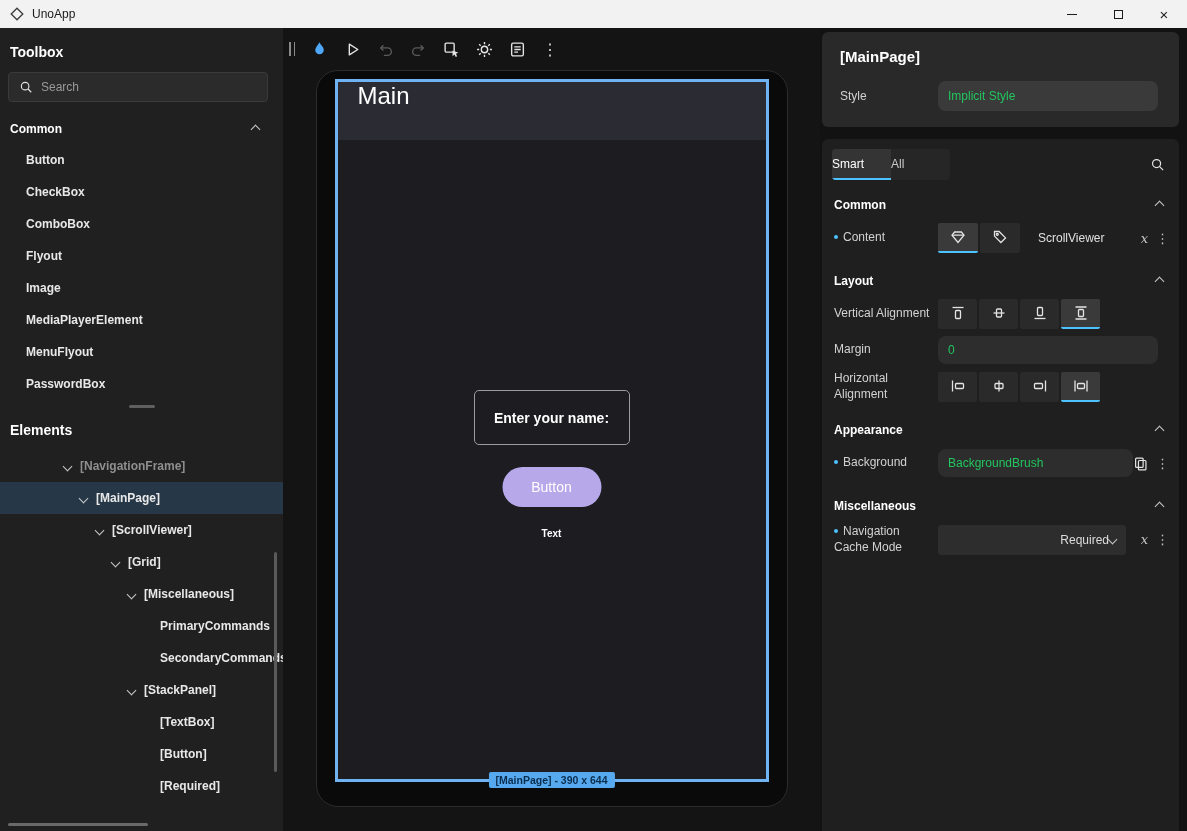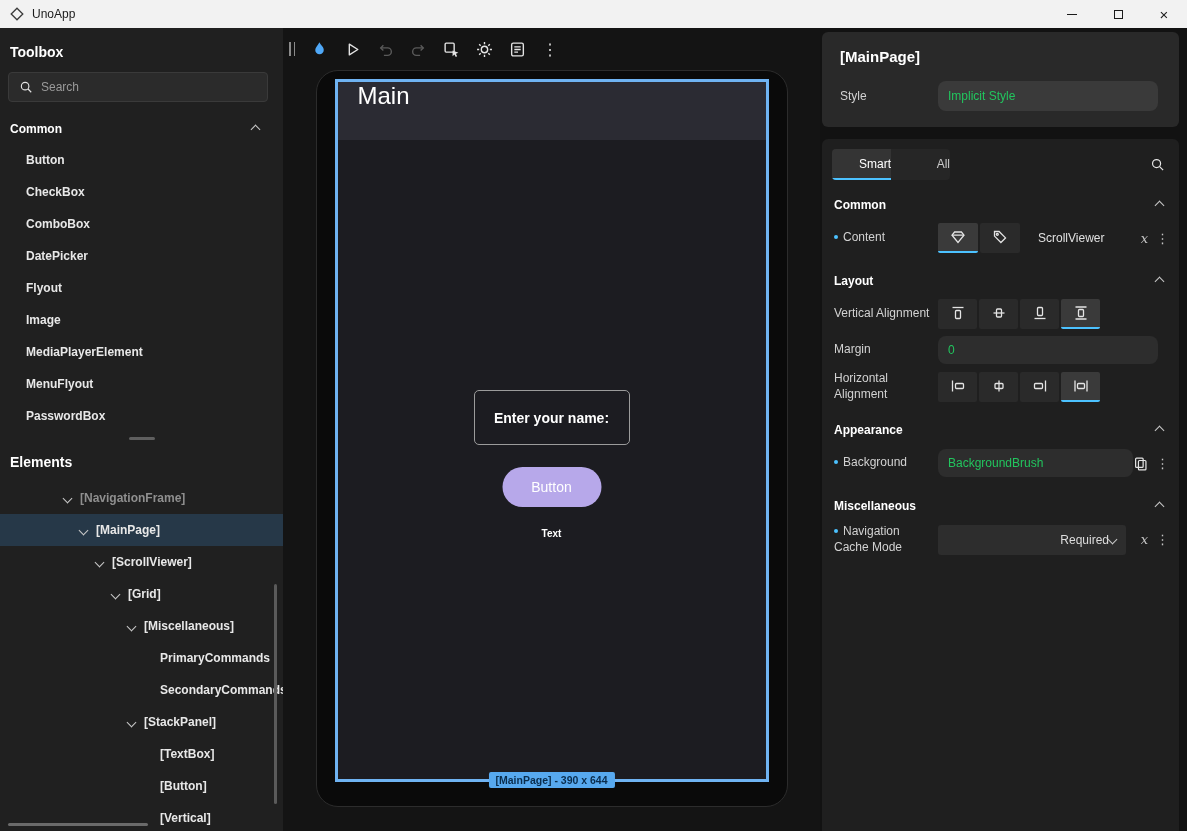--- a/index.html
+++ b/index.html
@@ -70,21 +70,21 @@
 
   
   .props{width:367px;flex:none;background:#121212;display:flex;flex-direction:column;padding:4px 8px 0 2px;gap:12px}
   .header-card{background:#292929;border-radius:6px;padding:16px 18px}
   .header-card h2{font-size:15px;font-weight:bold;color:#fff;margin-bottom:16px}
   .hrow{display:flex;align-items:center}
   .plabel2{width:98px;color:#d2d2d2}
   .body-card{background:#1f1f1f;border-radius:6px 6px 0 0;flex:1;padding-top:10px;overflow:hidden}
   .tabs-row{display:flex;align-items:center;padding:0 14px 0 10px}
   .tabgroup{display:flex;background:#262626;border-radius:4px;overflow:hidden}
-  .tab{width:59px;height:31px;display:flex;align-items:center;justify-content:flex-end;color:#c9c9c9;
+  .tab{width:59px;height:31px;display:flex;align-items:center;justify-content:flex-start;color:#c9c9c9;
     border-bottom:2px solid transparent;cursor:default}
   .tab.active{background:#343434;color:#fff;border-bottom-color:var(--accent,#4cc2ff)}
   .search-btn{margin-left:auto;display:flex;align-items:center}
   .sec{display:flex;align-items:center;justify-content:space-between;padding:18px 16px 8px 12px}
   .sec .sec-label{font-weight:bold;color:#fff}
   .prow{display:flex;align-items:center;min-height:36px;padding:3px 10px 3px 12px}
   .plabel{width:104px;flex:none;color:#d2d2d2;line-height:1.3;padding-right:6px}
   .dot{display:inline-block;width:4px;height:4px;border-radius:50%;background:var(--accent,#4cc2ff);
     margin-right:5px;vertical-align:2px}
   .igroup{display:flex;gap:2px}
@@ -138,21 +138,20 @@
         <input placeholder="Search" style="">
       </div>
       <div class="section-row">
         <span class="section-label">Common</span>
         <span class="chev up"></span>
       </div>
       <div>
           <div class="tb-item">Button</div>
           <div class="tb-item">CheckBox</div>
           <div class="tb-item">ComboBox</div>
-          <div class="tb-item">DatePicker</div>
           <div class="tb-item">Flyout</div>
           <div class="tb-item">Image</div>
           <div class="tb-item">MediaPlayerElement</div>
           <div class="tb-item">MenuFlyout</div>
           <div class="tb-item">PasswordBox</div>
         </div>
       <div class="splitter">
           <span class="grip"></span>
         </div>
     </div>
@@ -194,21 +193,21 @@
           <div class="tree-row" style="padding-left: 144px;">
             <span class="chev down hidden"></span>
             <span class="tree-label">[TextBox]</span>
           </div>
           <div class="tree-row" style="padding-left: 144px;">
             <span class="chev down hidden"></span>
             <span class="tree-label">[Button]</span>
           </div>
           <div class="tree-row" style="padding-left: 144px;">
             <span class="chev down hidden"></span>
-            <span class="tree-label">[Vertical]</span>
+            <span class="tree-label">[Required]</span>
           </div>
         </div>
       <div class="vscroll"></div>
       <div class="hscroll"></div>
     </div>
   </aside>
 
   <main class="canvas">
     <div class="dtoolbar">
       <span class="tool grip-v">

